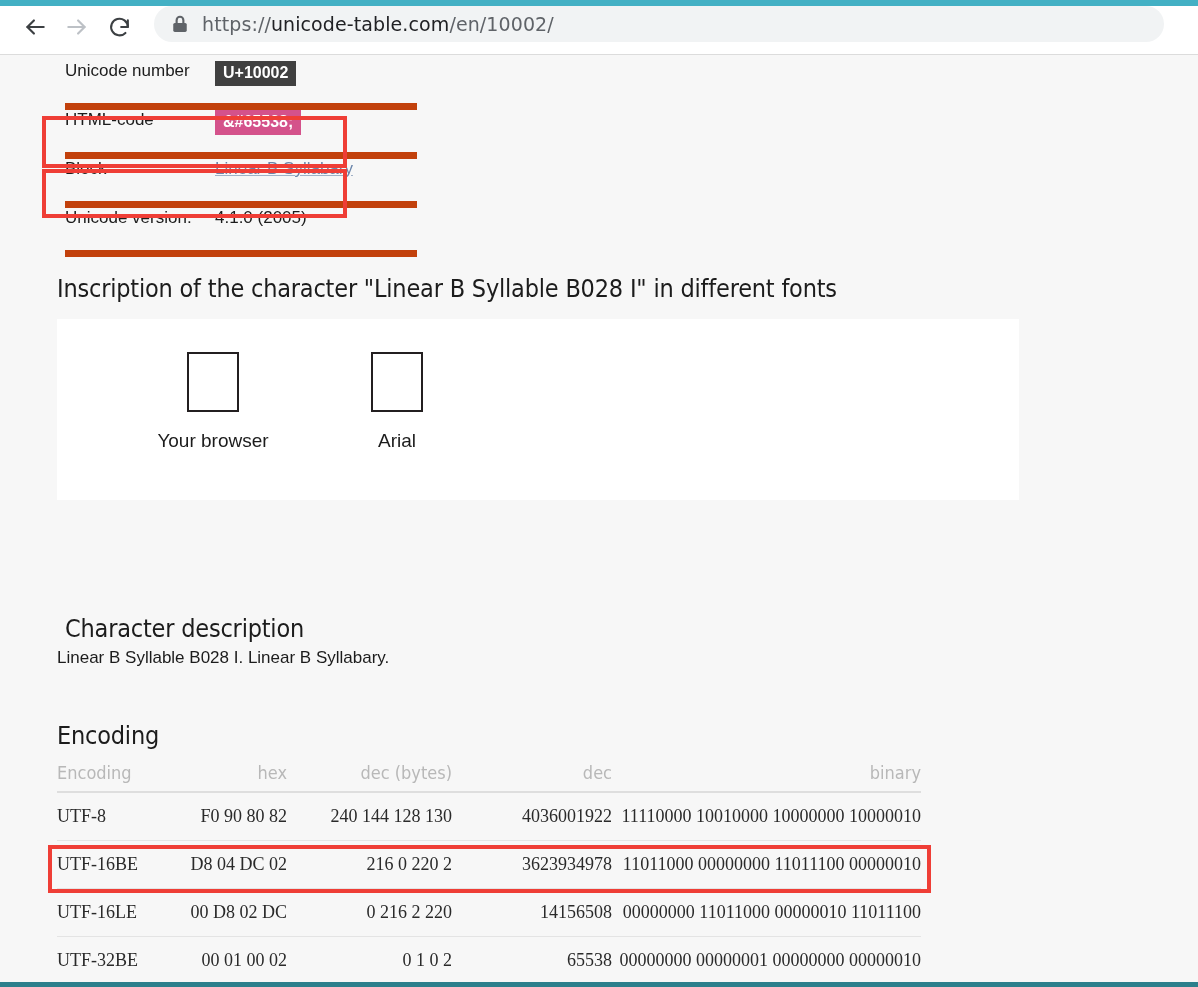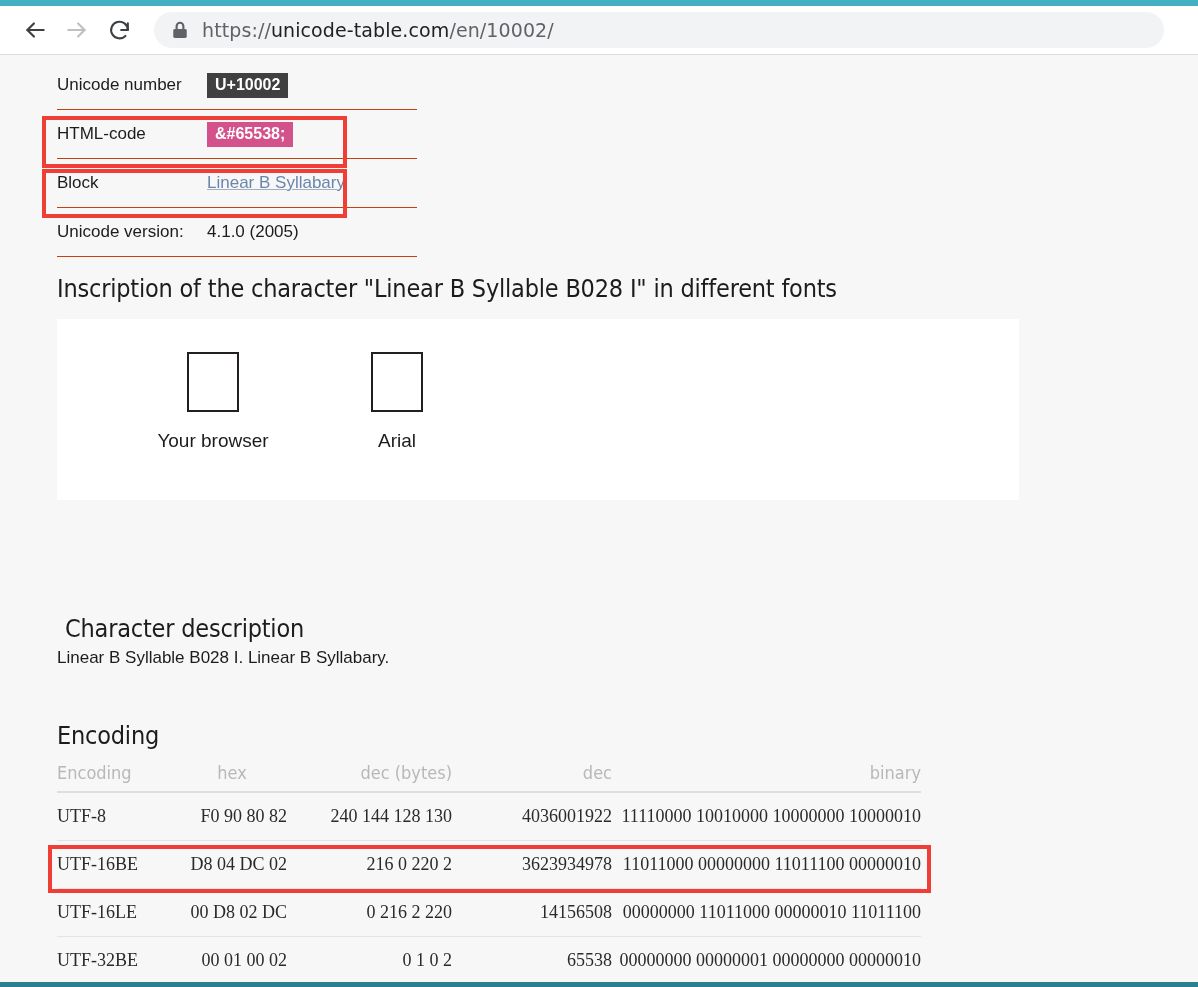--- a/index.html
+++ b/index.html
@@ -31,21 +31,21 @@
     background: #2c7f8c;
   }
 
   
   .browser-bar {
     position: absolute; top: 6px; left: 0;
     width: 1198px; height: 49px;
     background: #ffffff;
     border-bottom: 1px solid #dcdcdc;
     display: flex;
-    align-items: center;
+    align-items: flex-start;
     padding-left: 14px;
   }
   .nav-btn {
     width: 42px; height: 42px;
     display: flex; align-items: center; justify-content: center;
     border-radius: 50%;
   }
   .nav-btn svg { display: block; }
 
   .omnibox {
@@ -78,23 +78,24 @@
   }
 
   
   .prop-table {
     position: absolute;
     left: 57px; top: 5px;
     width: 360px;
   }
   .prop-row {
     display: flex;
-    align-items: center;
+    align-items: flex-start;
     height: 49px;
-    border-bottom: 1px solid #c2410c;
+    border-bottom: 7px solid #c2410c;
+    margin-left: 8px;
   }
   .prop-label {
     width: 150px;
     font-size: 17px;
     color: #1c1c1c;
     font-family: "Liberation Sans", sans-serif;
   }
   .prop-value { font-size: 17px; color: #1c1c1c; }
 
   .badge {
@@ -179,21 +180,21 @@
   .enc-table th {
     font-family: "DejaVu Sans Condensed", "Liberation Sans Narrow", "Liberation Sans", sans-serif;
     font-weight: normal;
     font-size: 18px;
     color: #b8b8b8;
     padding: 0 0 8px 0;
     border-bottom: 2px solid #dedede;
     white-space: nowrap;
   }
   .enc-table th.c-enc { text-align: left; width: 120px; }
-  .enc-table th.c-hex { width: 110px; }
+  .enc-table th.c-hex { text-align: right; width: 110px; }
   .enc-table th.c-decb { text-align: right; width: 165px; margin-top: 39px; }
   .enc-table th.c-dec { text-align: right; width: 160px; }
   .enc-table th.c-bin { text-align: right; }
 
   .enc-table td {
     font-size: 18px;
     color: #2a2a2a;
     height: 48px;
     padding: 0;
     border-bottom: 1px solid #e4e4e4;

